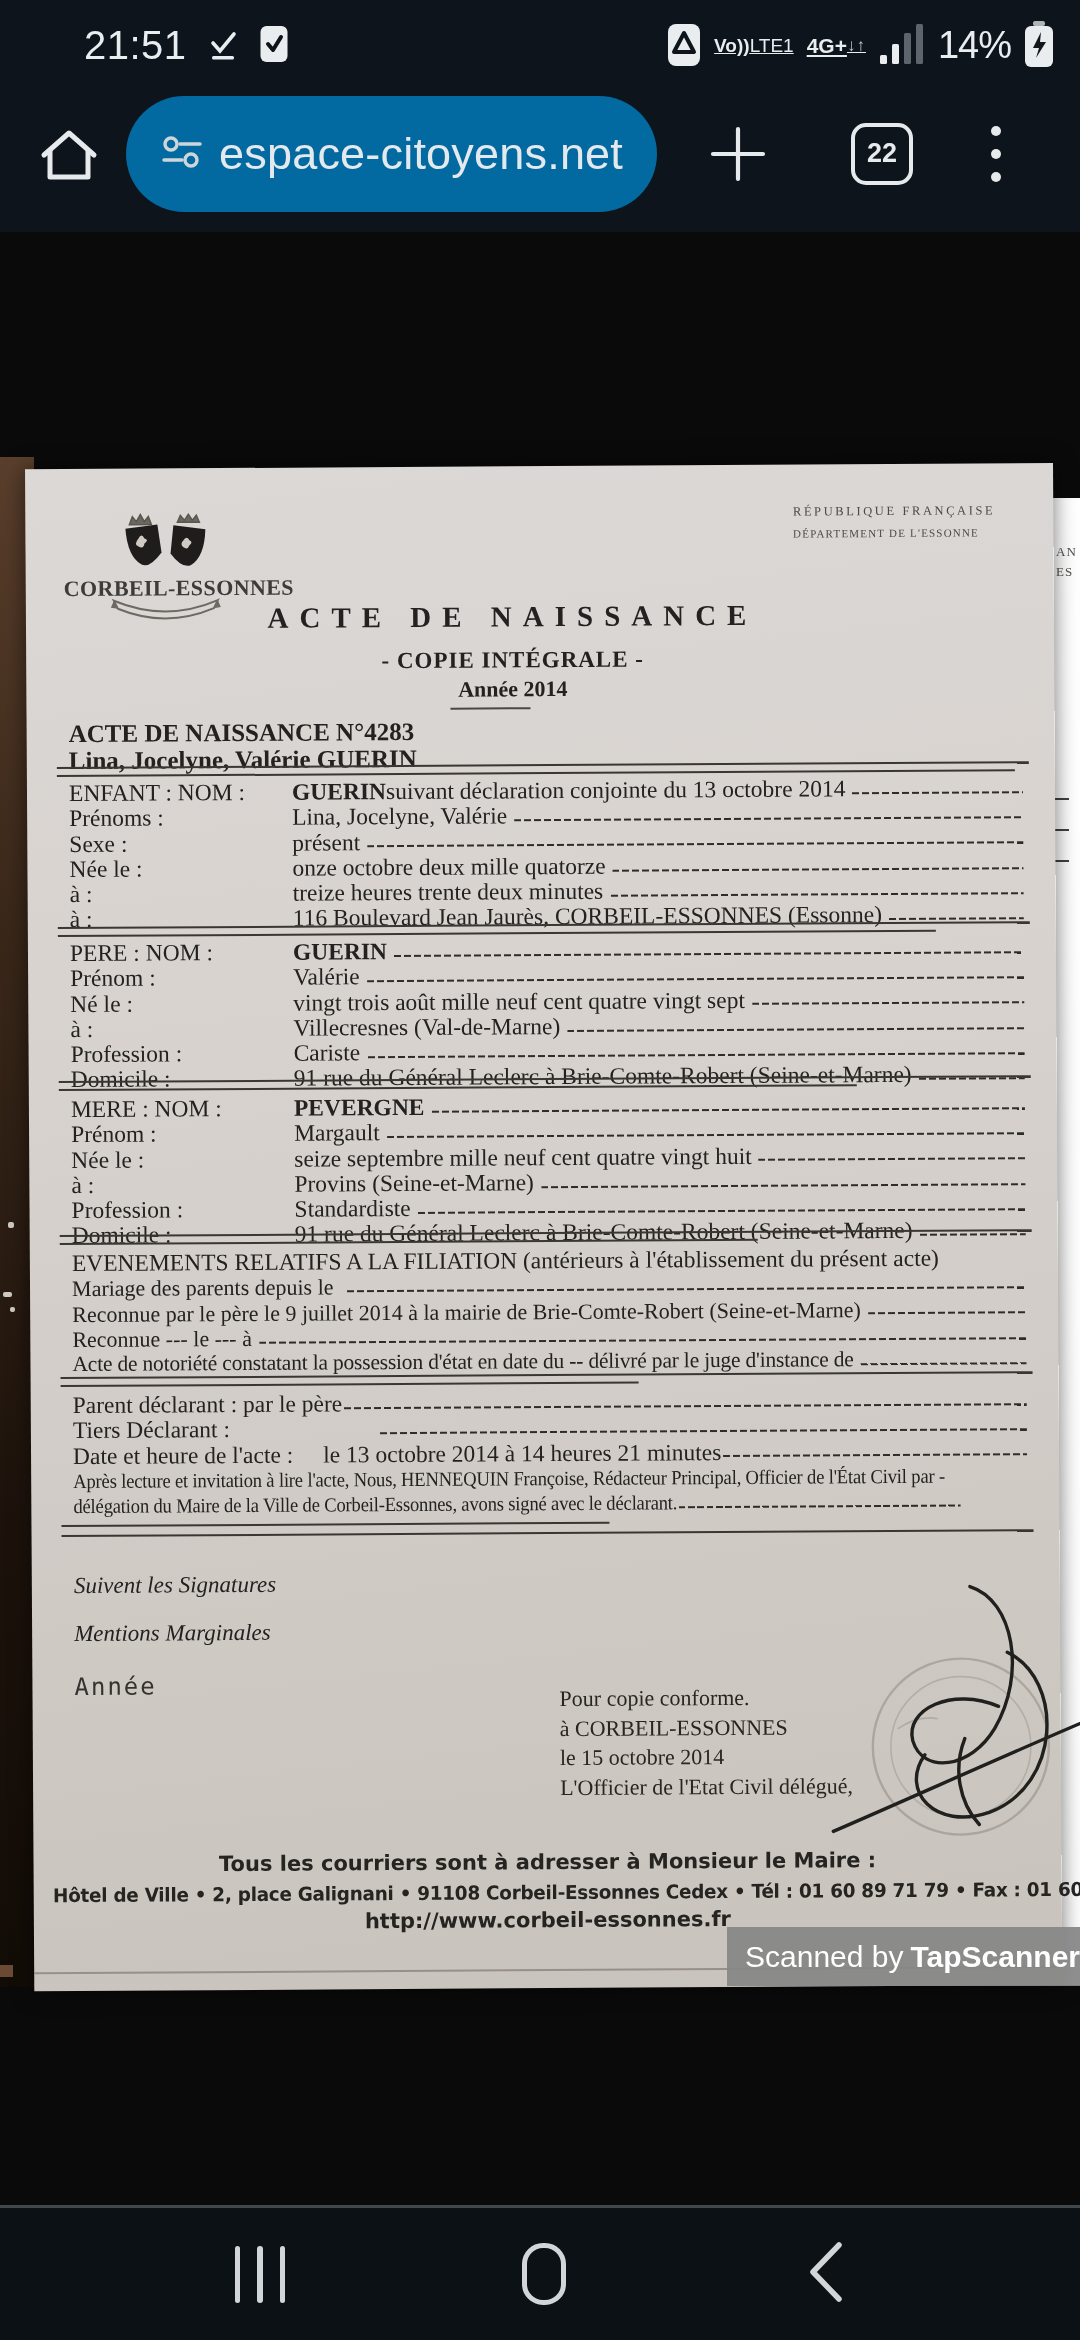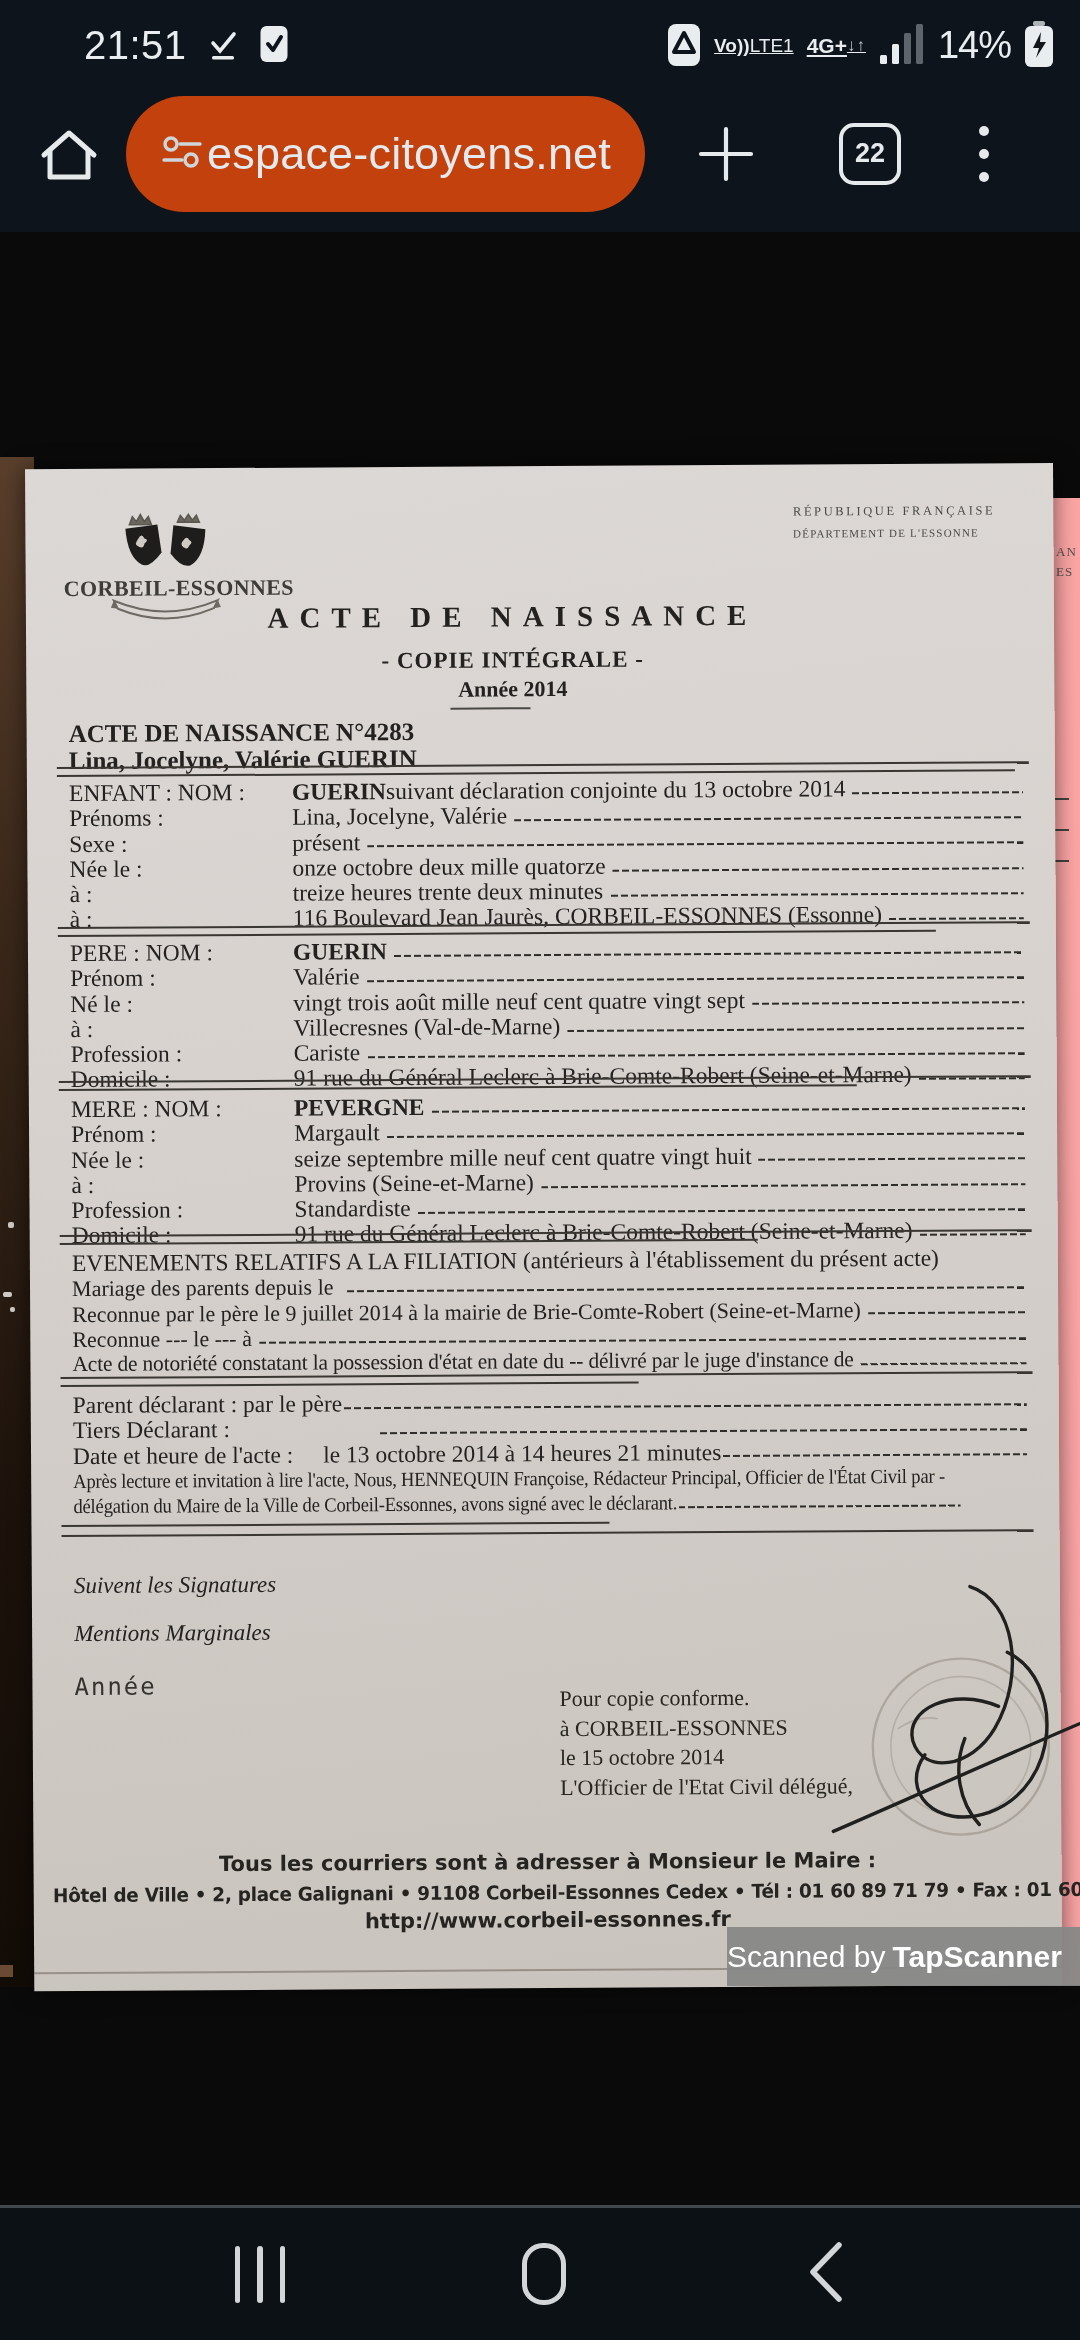--- a/index.html
+++ b/index.html
@@ -16,36 +16,36 @@
   .stack{display:flex;flex-direction:row;align-items:flex-end;line-height:20px;text-decoration:underline;}
   .stack .t1{font-size:19px;font-weight:700;}
   .stack .t2{font-size:19px;font-weight:400;}
   .stack .t3{font-size:21px;font-weight:600;}
   .stack .t4{font-size:17px;color:#c3c9cd;letter-spacing:1px;}
   .batpct{font-size:38px;font-weight:400;letter-spacing:-1px;}
 
   
   .toolbar{position:absolute;top:85px;left:0;right:0;height:147px;background:#0d141b;
            display:flex;align-items:center;padding:0 34px 10px 36px;box-sizing:border-box;}
-  .urlpill{height:116px;border-radius:58px;background:#c2410c;display:flex;align-items:center;
-           flex:0 0 518px;margin-left:24px;padding:0 34px;box-sizing:border-box;gap:3px;}
+  .urlpill{height:116px;border-radius:58px;background:#0369a1;display:flex;align-items:center;
+           flex:0 0 518px;margin-left:24px;padding:0 34px;box-sizing:border-box;gap:15px;}
   .urltext{color:#e3e9ec;font-size:45px;font-weight:400;letter-spacing:.2px;white-space:nowrap;overflow:hidden;}
   .tbbtn{display:flex;align-items:center;justify-content:center;}
   .plusbtn{margin-left:52px;}
   .tabbox{margin-left:84px;width:54px;height:54px;border:4.5px solid #e6eaec;border-radius:15px;
           display:flex;align-items:center;justify-content:center;color:#e6eaec;font-size:27px;font-weight:700;}
   .kebab{margin-left:78px;display:flex;flex-direction:column;gap:13px;}
   .kebab i{width:10px;height:10px;border-radius:50%;background:#e6eaec;}
 
   
   .photo{position:absolute;top:232px;left:0;right:0;height:1973px;background:#0a0a0a;overflow:hidden;}
   .table-edge{position:absolute;left:0;top:225px;width:34px;height:1530px;
               background:linear-gradient(#5a3f2c 0%,#3a281a 30%,#1c120b 70%,#120c07 100%);}
   .speck{position:absolute;background:#cfcac3;border-radius:2px;}
-  .side-sheet{position:absolute;left:1053px;top:266px;width:27px;height:1487px;background:#fca5a5;overflow:hidden;}
+  .side-sheet{position:absolute;left:1053px;top:266px;width:27px;height:1487px;background:#ffffff;overflow:hidden;}
   .side-txt{font-family:"Liberation Serif",serif;font-size:13px;color:#54514c;line-height:20px;
             white-space:nowrap;margin:44px 0 0 3px;letter-spacing:1px;}
   .side-dash{position:absolute;left:2px;width:14px;height:2px;background:#44423e;}
   .wedge{position:absolute;left:0;top:1733px;width:13px;height:12px;background:#6b4a33;}
 
   
   .paper{position:absolute;left:25px;top:231px;width:1028px;height:1522px;
          background:linear-gradient(174deg,#dcd8d5 0%,#d7d2ce 38%,#cec8c3 78%,#c9c3bd 100%);
          transform:rotate(-.35deg);transform-origin:top right;box-shadow:0 0 22px rgba(0,0,0,.55);
          font-family:"Liberation Serif",serif;color:#232220;}
@@ -82,21 +82,21 @@
   .certify{left:527px;top:1218px;font-size:22px;line-height:29.5px;color:#28271f;}
   .dfooter{left:4px;right:4px;top:1384px;text-align:center;color:#252420;
            font-family:"DejaVu Sans",sans-serif;font-weight:600;}
   .dfooter .f1{font-size:21px;}
   .dfooter .f2{font-size:19px;letter-spacing:-.3px;white-space:nowrap;transform:scaleX(.97);transform-origin:50% 50%;margin-top:7px;}
   .dfooter .f3{font-size:21px;margin-top:5px;}
   .fold{left:0;right:0;top:1503px;height:2px;background:rgba(90,80,70,.45);}
 
   
   .wm{position:absolute;right:0;top:1695px;width:353px;height:59px;background:rgba(135,135,135,.94);
-      display:flex;align-items:center;justify-content:flex-start;color:#fff;font-size:30px;white-space:nowrap;}
+      display:flex;align-items:center;justify-content:flex-end;color:#fff;font-size:30px;white-space:nowrap;}
   .wm b{font-weight:700;margin-left:7px;}
 
   
   .navbar{position:absolute;left:0;right:0;bottom:0;height:132px;background:#0c1116;
           border-top:3px solid #40474d;display:flex;align-items:center;justify-content:center;gap:237px;}
   .recents{display:flex;gap:17px;}
   .recents i{width:5.5px;height:57px;background:#d2d6d9;border-radius:3px;}
   .homebtn{width:44px;height:62px;border:5.5px solid #d2d6d9;border-radius:21px;box-sizing:border-box;}
 </style>
 </head>

